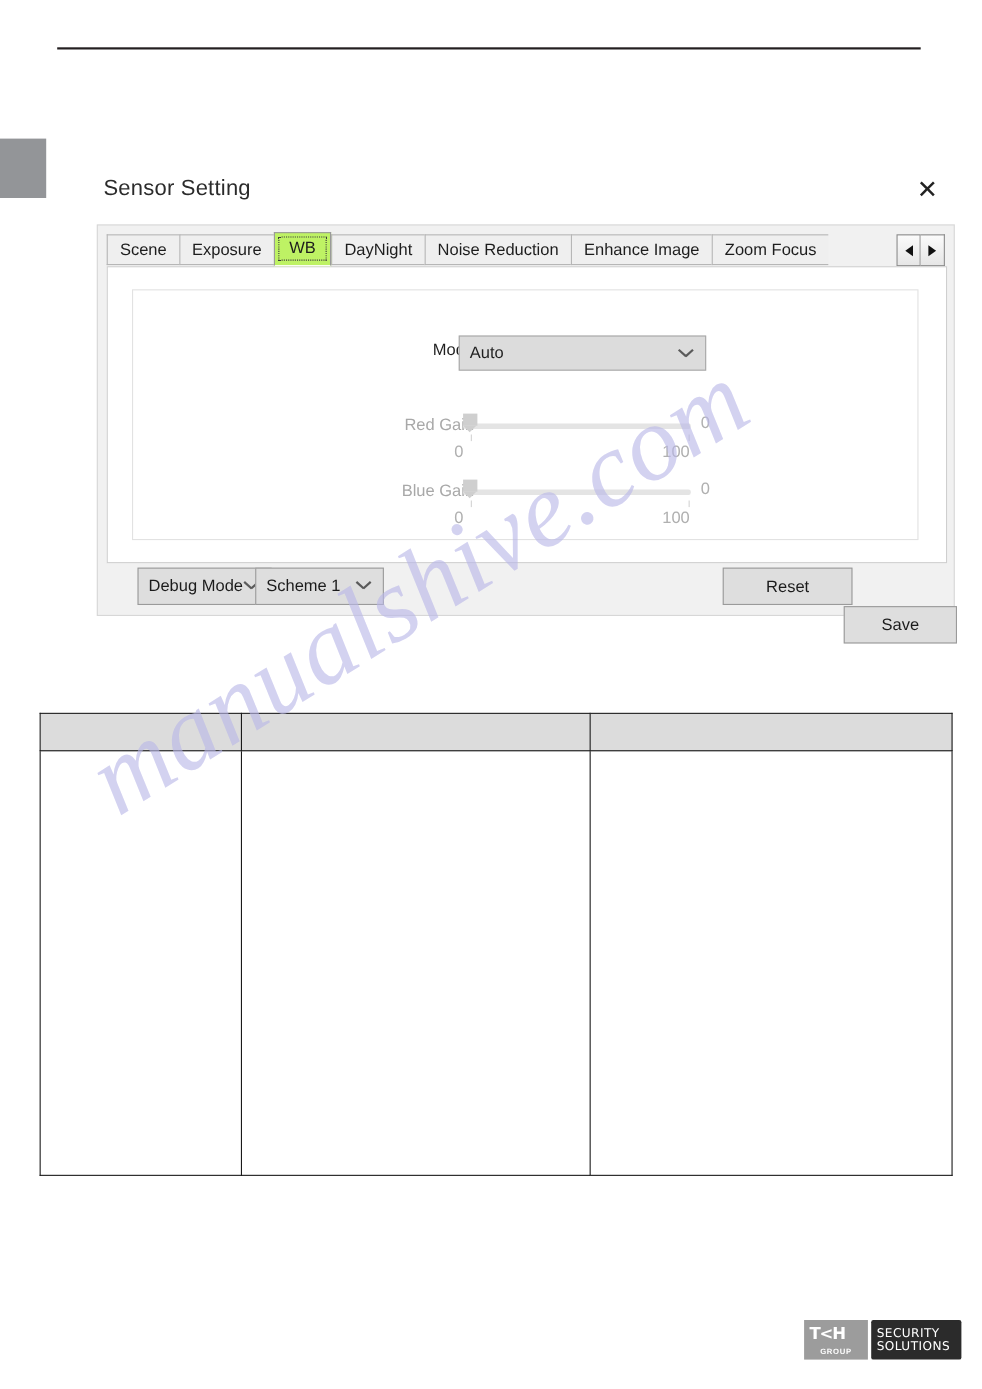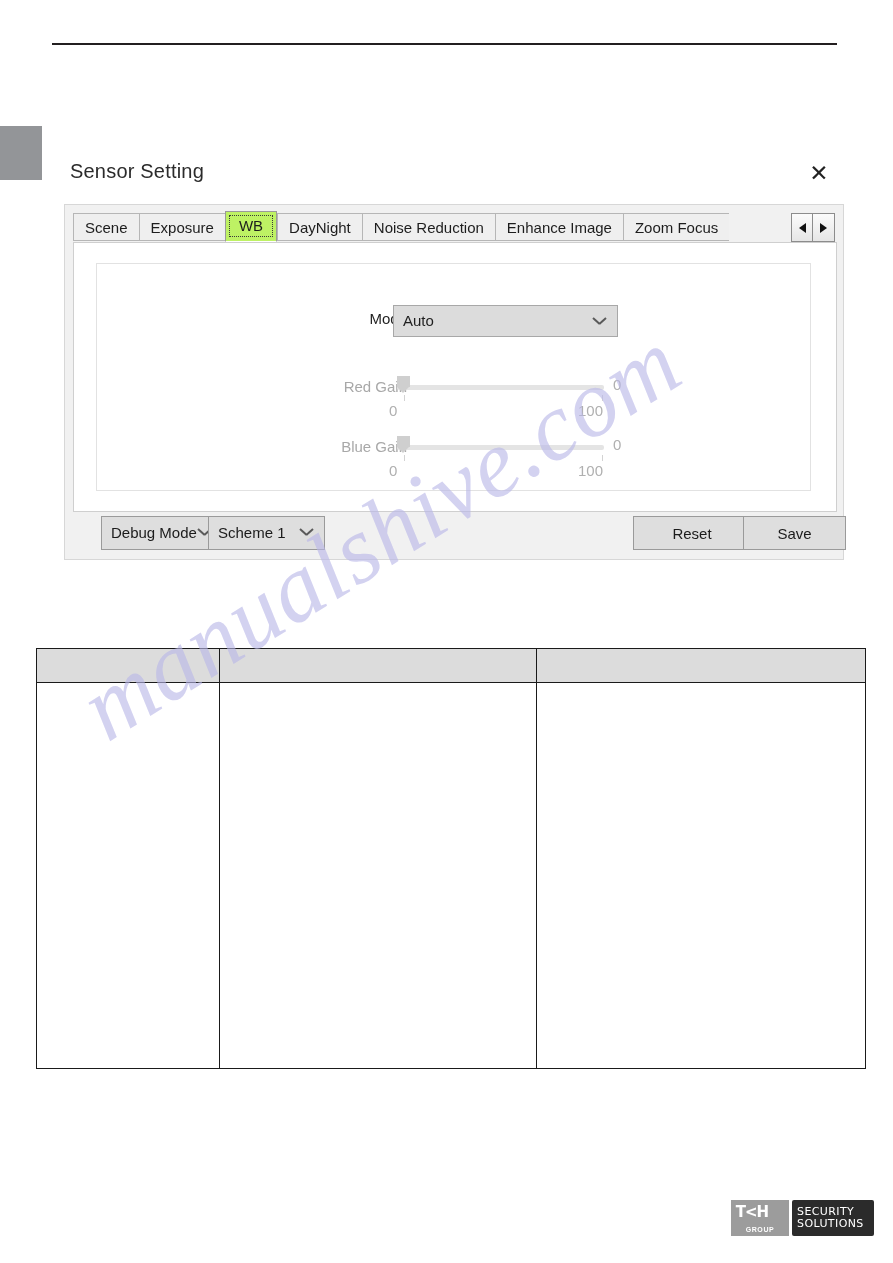--- a/index.html
+++ b/index.html
@@ -54,21 +54,21 @@
     opacity: .62;
     white-space: nowrap;
     transform: rotate(-32deg);
     transform-origin: left center;
     letter-spacing: 1px;
   }
 
   
   #dialog {
     position: absolute;
-    left: 64px;
+    left: 88px;
     top: 152px;
     width: 782px;
     height: 408px;
     z-index: 20;
   }
   #dialog-title {
     position: absolute;
     left: 6px;
     top: 8px;
     font-size: 20px;
@@ -363,21 +363,21 @@
     left: 9px;
     top: 7px;
     font-size: 15px;
     color: #1b1b1b;
     white-space: nowrap;
   }
   #combo-debug  { left: 0;   width: 122px; margin-left: 28px; }
   #combo-scheme { left: 135px; width: 117px; }
   #btn-factory  { left: 280px; width: 145px; }
   #btn-reset    { left: 560px; width: 118px; }
-  #btn-save     { left: 670px; width: 103px; }
+  #btn-save     { left: 670px; width: 103px; margin-top: 35px; }
 
   
   #content-table {
     position: absolute;
     left: 36px;
     top: 648px;
     width: 826px;
     height: 420px;
     border-collapse: collapse;
     table-layout: fixed;

